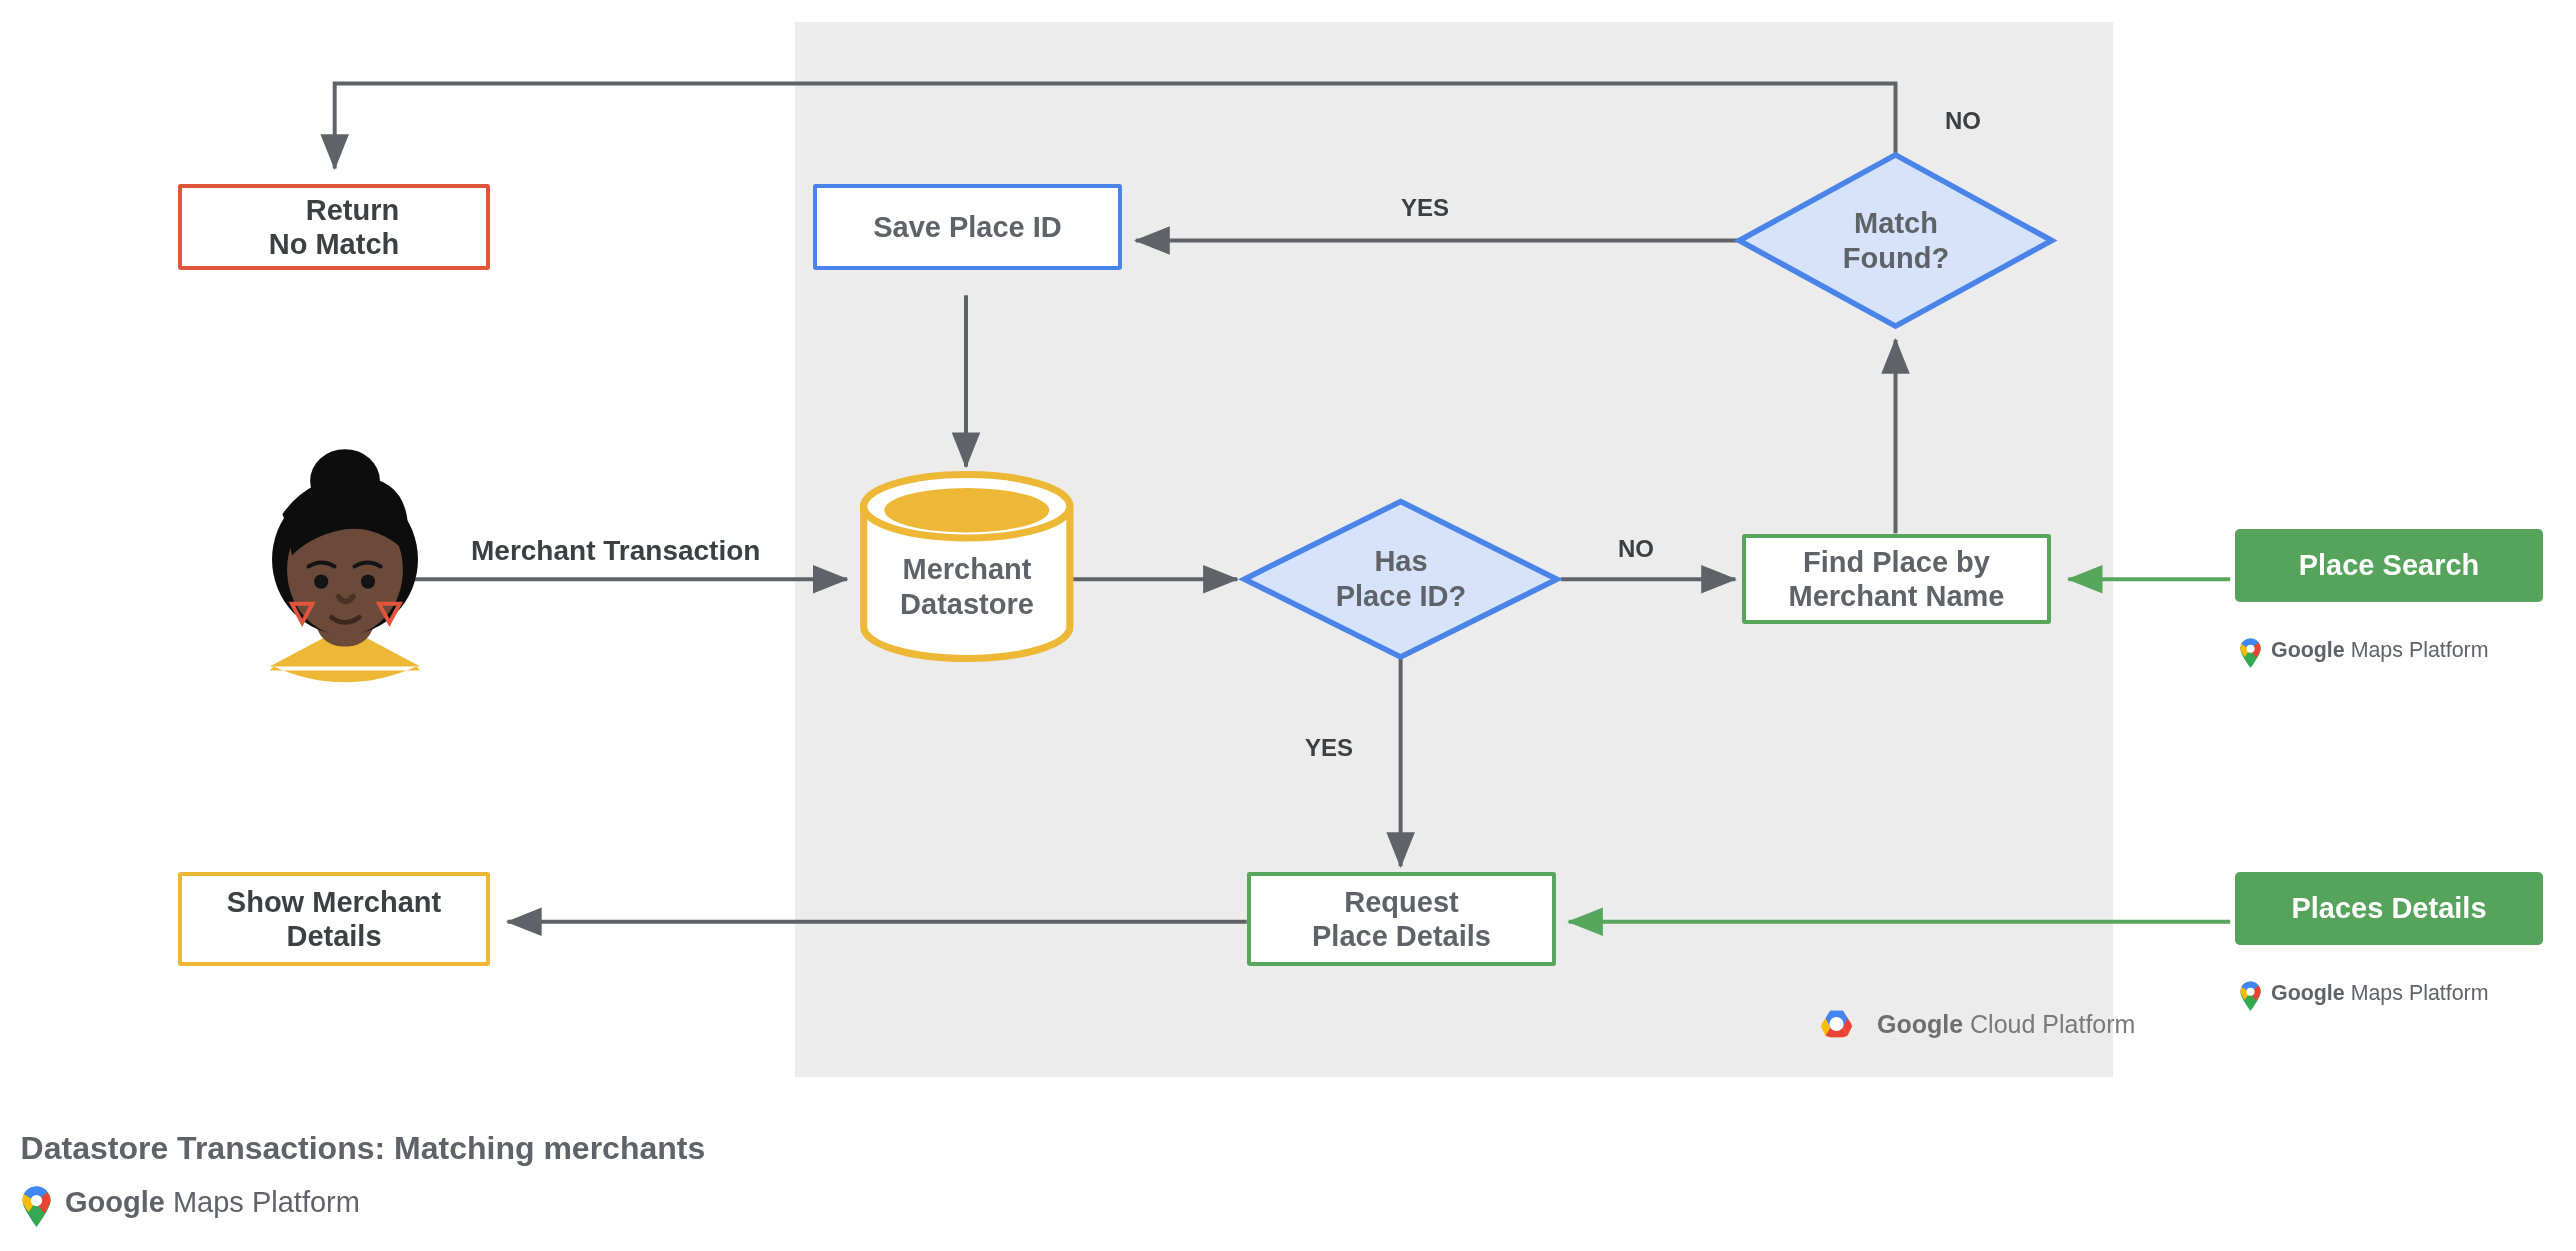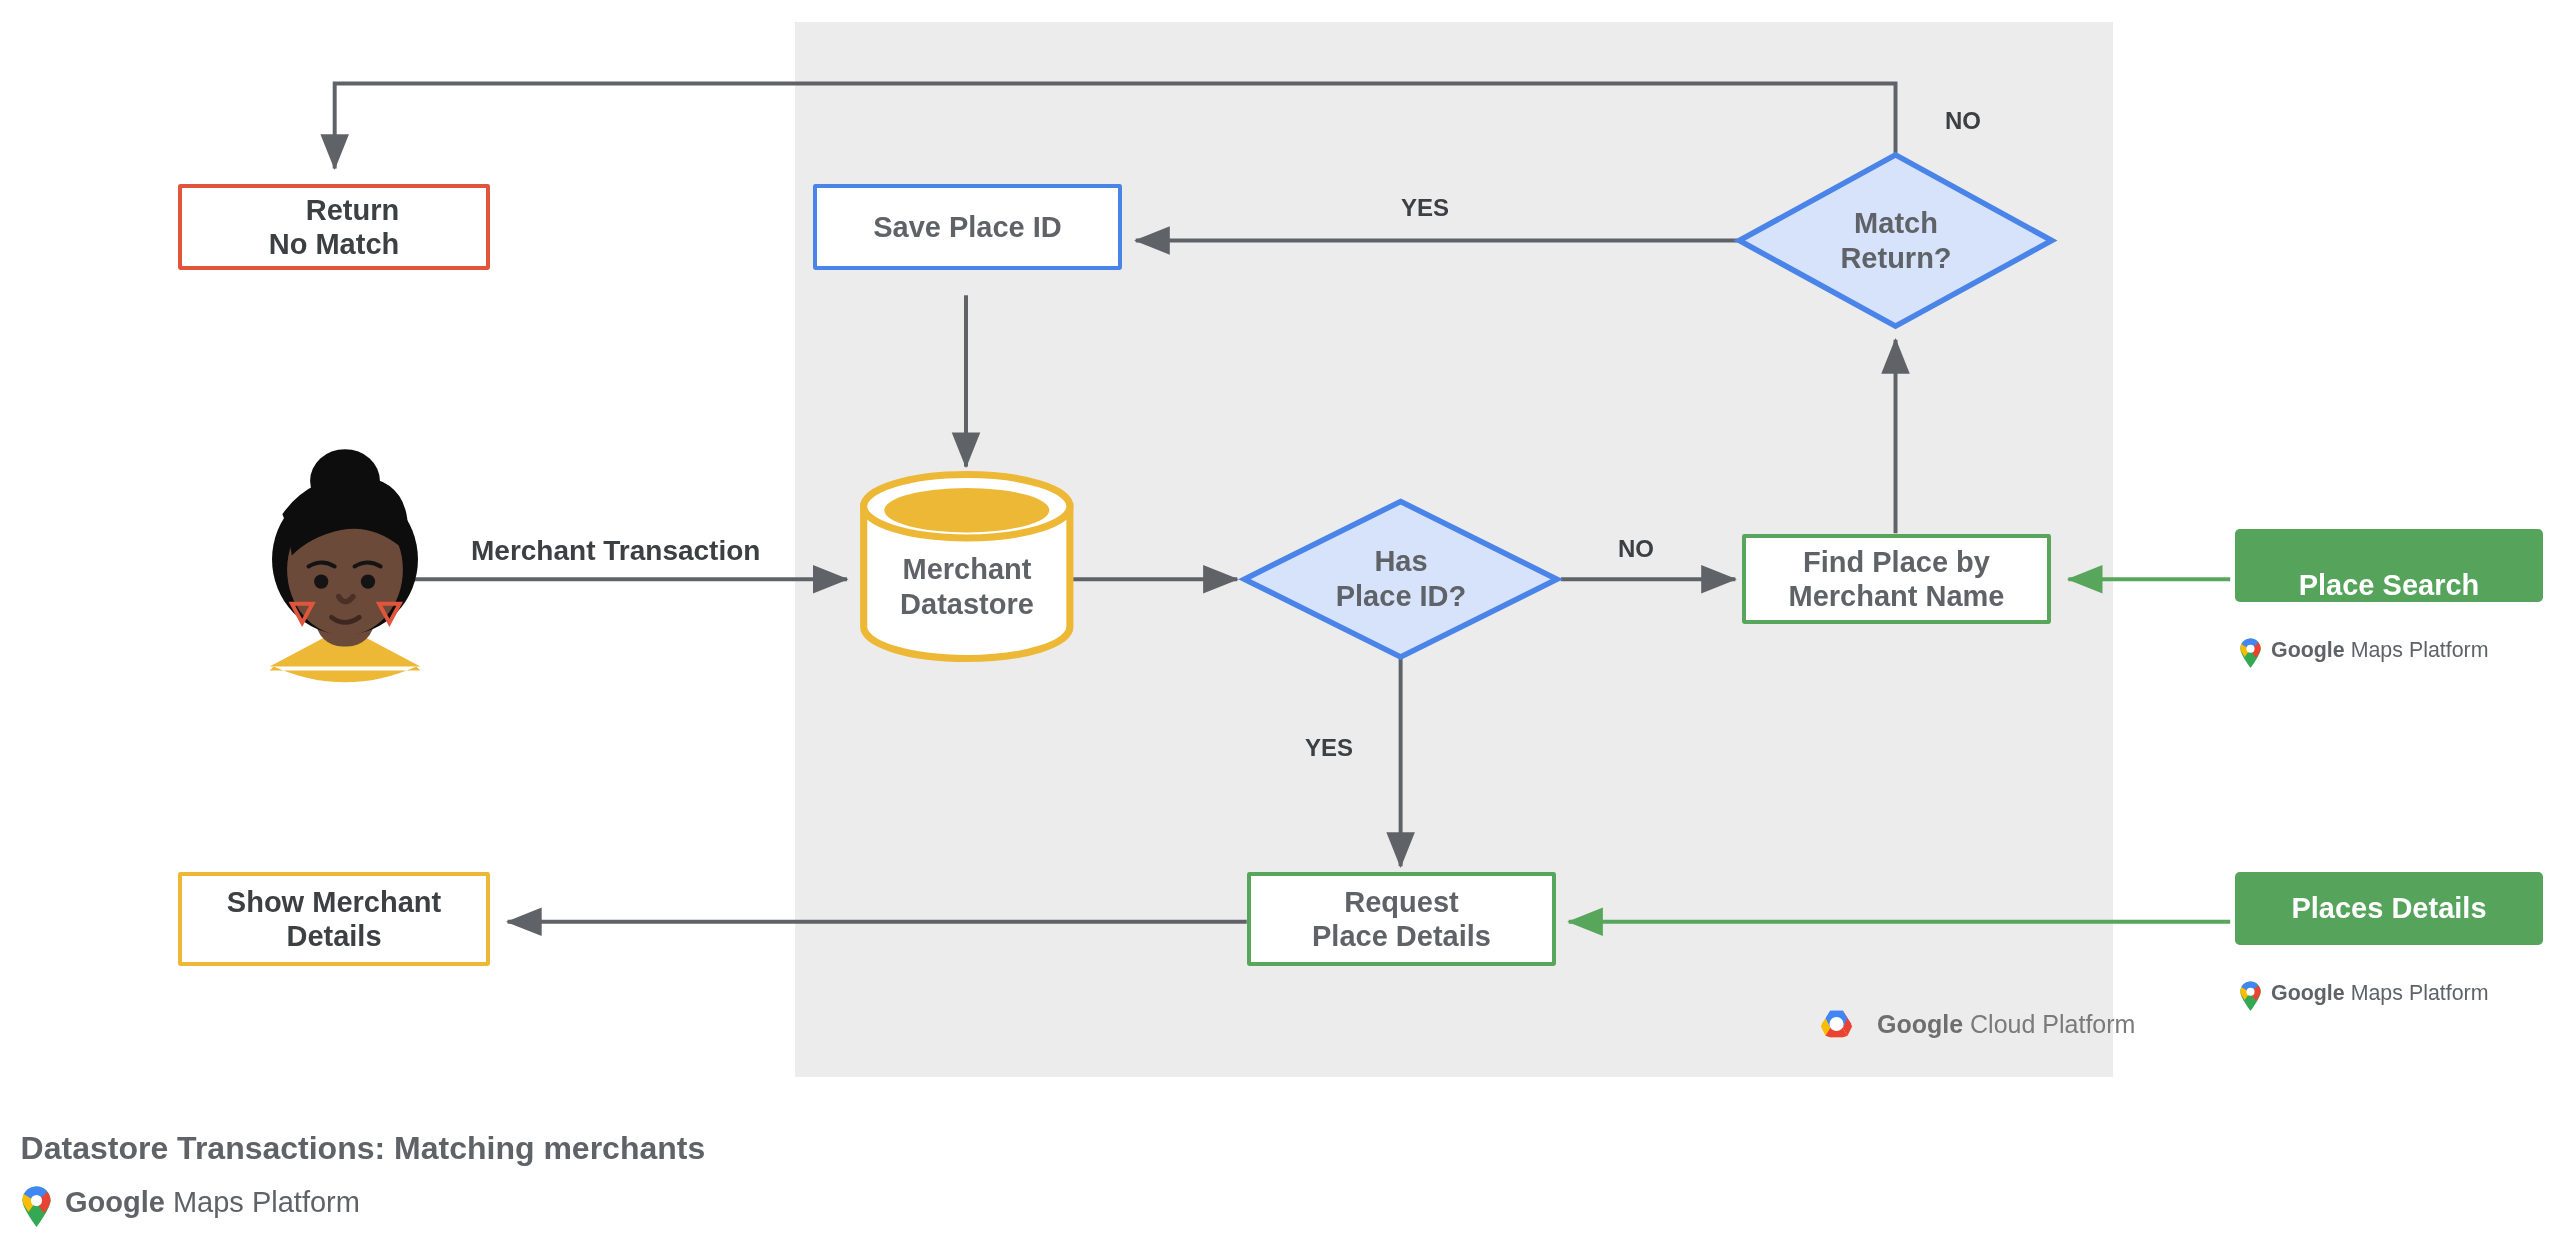--- a/index.html
+++ b/index.html
@@ -119,21 +119,21 @@
     </g>
   </svg>
 
   <div class="node" style="left:1274px;top:539px;width:254px;height:79px;">
     <span class="boxtext" style="font-size:29px;">Has
 Place ID?</span>
   </div>
 
   <div class="node" style="left:1769px;top:201px;width:254px;height:79px;">
     <span class="boxtext" style="font-size:29px;">Match
-Return?</span>
+Found?</span>
   </div>
 
   <div class="node" style="left:864px;top:547px;width:206px;height:79px;">
     <span class="boxtext" style="font-size:29px;">Merchant
 Datastore</span>
   </div>
 
   <div class="node rect red" style="left:178px;top:184px;width:312px;height:86px;">
     <span class="boxtext" style="font-size:29px;color:#3c4043;">Return
 No Match</span>
@@ -151,21 +151,21 @@
   <div class="node rect green" style="left:1247px;top:872px;width:309px;height:94px;">
     <span class="boxtext" style="font-size:29px;">Request
 Place Details</span>
   </div>
 
   <div class="node rect yellow" style="left:178px;top:872px;width:312px;height:94px;">
     <span class="boxtext" style="font-size:29px;color:#3c4043;">Show Merchant
 Details</span>
   </div>
 
-  <div class="node chip" style="left:2235px;top:529px;width:308px;height:73px;align-items:flex-end;">
+  <div class="node chip" style="left:2235px;top:529px;width:308px;height:73px;">
     <span class="boxtext" style="font-size:29px;">Place Search</span>
   </div>
 
   <div class="gmp-logo" style="left:2238px;top:638px;">
     <svg width="25" height="30" viewBox="0 0 32 38">
       <path d="M16 38 C16 38 3 21 3 13.5 C3 6.2 8.8 0.5 16 0.5 C23.2 0.5 29 6.2 29 13.5 C29 21 16 38 16 38 Z" fill="#34a853"></path>
       <path d="M4.2 7.5 C6.5 3.2 11 0.5 16 0.5 C20.2 0.5 23.9 2.4 26.2 5.5 L15.5 14.5 Z" fill="#4285f4"></path>
       <path d="M3 13.5 C3 11.2 3.5 9.2 4.2 7.5 L15.5 14.5 L8.5 24 C5.3 19.3 3 15.5 3 13.5 Z" fill="#fbbc04"></path>
       <path d="M26.2 5.5 C28 8 29 10.6 29 13.5 C29 16 26.5 20.5 23 25.5 L15.5 14.5 Z" fill="#ea4335"></path>
       <circle cx="16" cy="13.5" r="5.2" fill="#ffffff"></circle>

